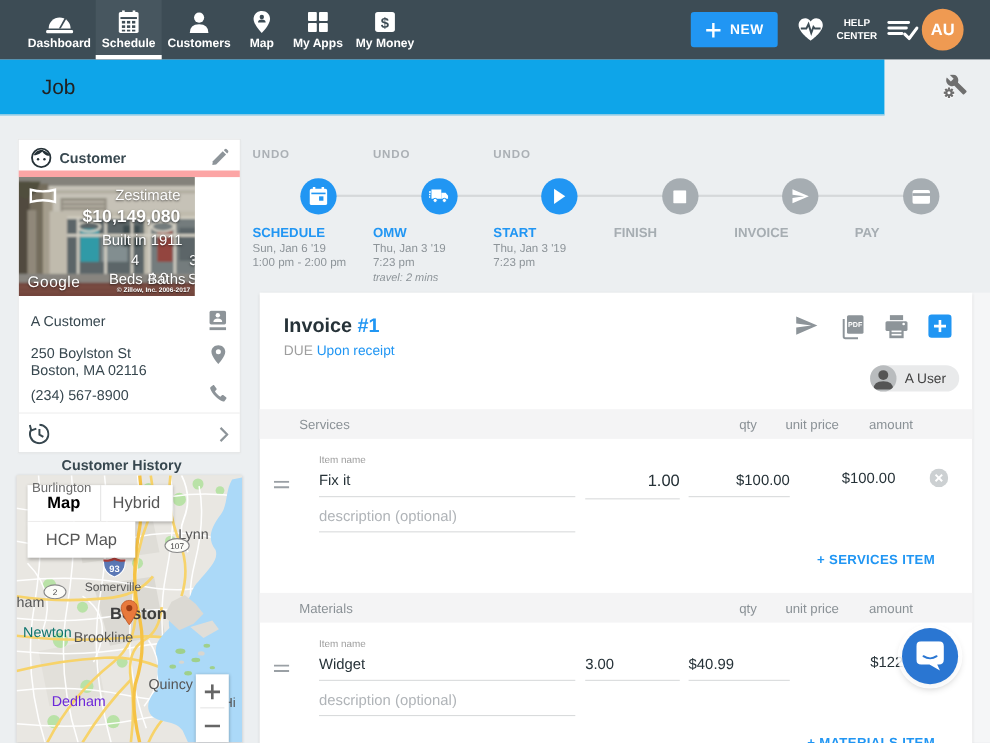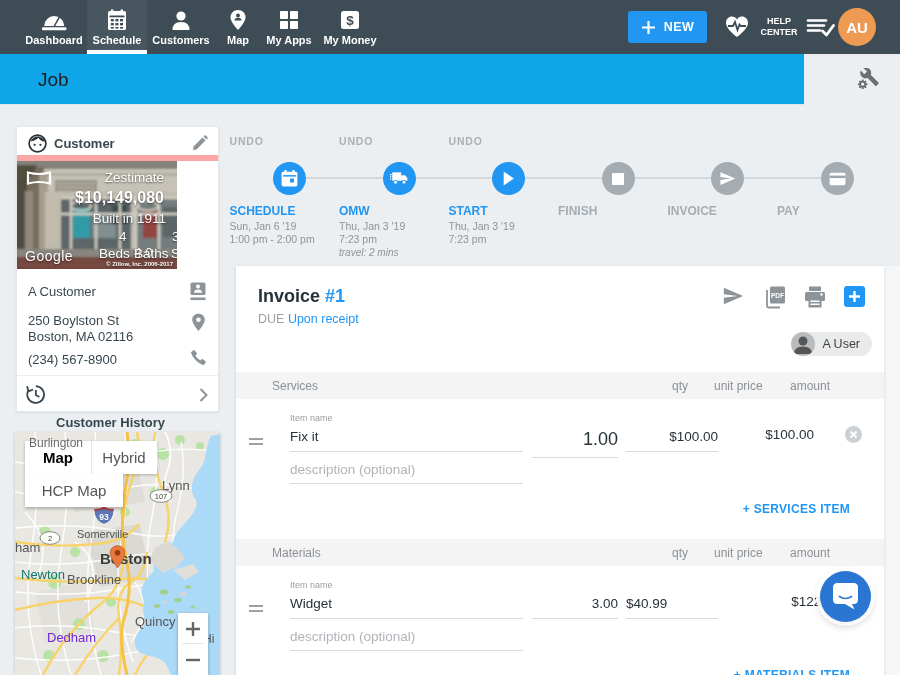--- a/index.html
+++ b/index.html
@@ -532,21 +532,21 @@
       <span style="left:436px;">qty</span>
       <span style="left:478px;">unit price</span>
       <span style="left:554px;">amount</span>
   </div>
 
   <div style="position:absolute;left:13px;top:166px;width:18px;"><svg width="14" height="8" viewBox="0 0 14 8">
         <path d="M0 1 H14 M0 6 H14" stroke="#9aa0a5" stroke-width="1.8"></path>
       </svg></div>
   <div class="itemlbl" style="position:absolute;left:54px;top:147px;">Item name</div>
   <div style="position:absolute;left:54px;top:163px;width:233px;font-size:13.5px;color:#263238;" class="inputline">Fix it<div style="height:7px;"></div></div>
-  <div style="position:absolute;left:296px;top:163px;width:86px;font-size:18px;color:#263238;text-align:right;" class="inputline">1.00<div style="height:7px;"></div></div>
+  <div style="position:absolute;left:296px;top:163px;width:86px;font-size:15px;color:#263238;text-align:right;" class="inputline">1.00<div style="height:7px;"></div></div>
   <div style="position:absolute;left:390px;top:163px;width:92px;font-size:13.5px;color:#263238;text-align:right;" class="inputline">$100.00<div style="height:7px;"></div></div>
   <div style="position:absolute;left:520px;top:161px;width:58px;font-size:13.5px;color:#263238;text-align:right;">$100.00</div>
   <svg width="17" height="17" viewBox="0 0 17 17" style="position:absolute;left:609px;top:160px;">
       <circle cx="8.5" cy="8.5" r="8.5" fill="#ccd0d2"></circle>
       <path d="M5.5 5.5 L11.5 11.5 M11.5 5.5 L5.5 11.5" stroke="#fff" stroke-width="1.8"></path>
     </svg>
   <div style="position:absolute;left:54px;top:196px;width:233px;font-size:13.5px;color:#b0b4b8;" class="inputline">description (optional)<div style="height:6px;"></div></div>
   <div class="addlink" style="right:34px;top:236px;">+ SERVICES ITEM</div>
 
   <div class="sechead" style="top:273px;">
@@ -554,21 +554,21 @@
       <span style="left:436px;">qty</span>
       <span style="left:478px;">unit price</span>
       <span style="left:554px;">amount</span>
   </div>
 
   <div style="position:absolute;left:13px;top:333px;width:18px;"><svg width="14" height="8" viewBox="0 0 14 8">
         <path d="M0 1 H14 M0 6 H14" stroke="#9aa0a5" stroke-width="1.8"></path>
       </svg></div>
   <div class="itemlbl" style="position:absolute;left:54px;top:314px;">Item name</div>
   <div style="position:absolute;left:54px;top:330px;width:233px;font-size:13.5px;color:#263238;" class="inputline">Widget<div style="height:7px;"></div></div>
-  <div style="position:absolute;left:296px;top:330px;width:86px;font-size:13.5px;color:#263238;text-align:right;" class="inputline">3.00<div style="height:7px;"></div></div>
+  <div style="position:absolute;left:296px;top:330px;width:86px;font-size:13.5px;color:#263238;text-align:left;" class="inputline">3.00<div style="height:7px;"></div></div>
   <div style="position:absolute;left:390px;top:330px;width:92px;font-size:13.5px;color:#263238;" class="inputline">$40.99<div style="height:7px;"></div></div>
   <div style="position:absolute;left:546px;top:328px;width:58px;font-size:13.5px;color:#263238;text-align:right;">$122.97</div>
   <div style="position:absolute;left:54px;top:363px;width:233px;font-size:13.5px;color:#b0b4b8;" class="inputline">description (optional)<div style="height:6px;"></div></div>
   <div class="addlink" style="right:34px;top:402px;">+ MATERIALS ITEM</div>
 </div>
 <div class="fab">
     <svg width="26" height="27" viewBox="0 0 26 27">
       <path d="M4.5 0 H20.5 Q25 0 25 4.5 V16.5 Q25 21 20.5 21 H19 L21.5 26.5 L12 21 H4.5 Q0 21 0 16.5 V4.5 Q0 0 4.5 0 Z" fill="#fff"></path>
       <path d="M6.5 13.5 Q12.5 17.5 18.5 13.5" stroke="#2a76d2" stroke-width="1.7" fill="none" stroke-linecap="round"></path>
     </svg>

